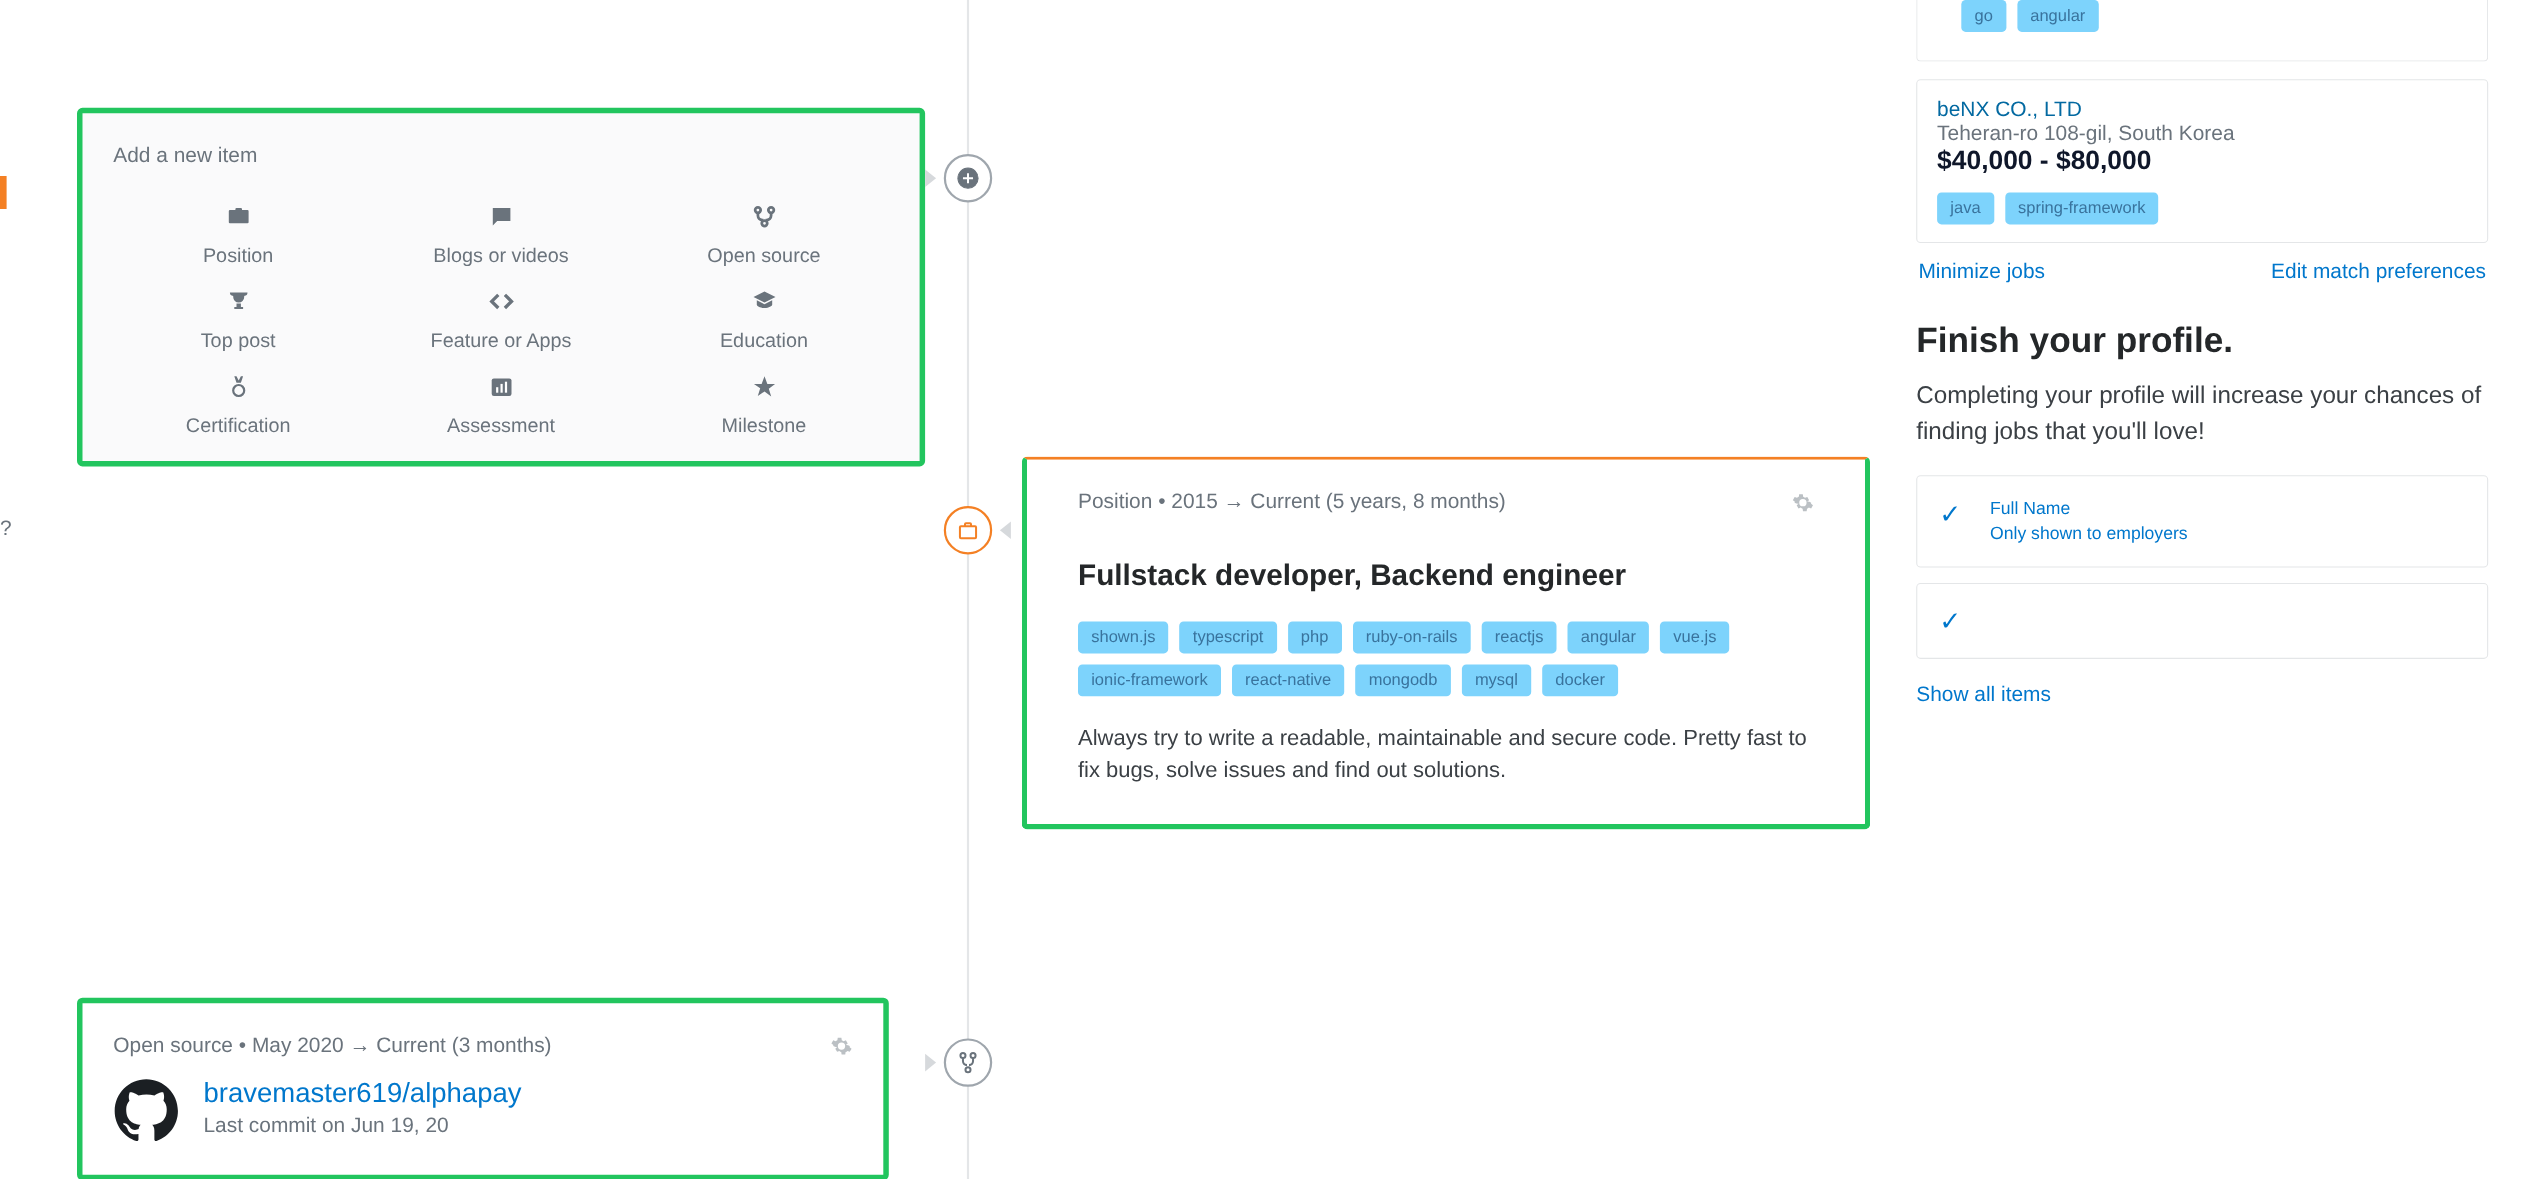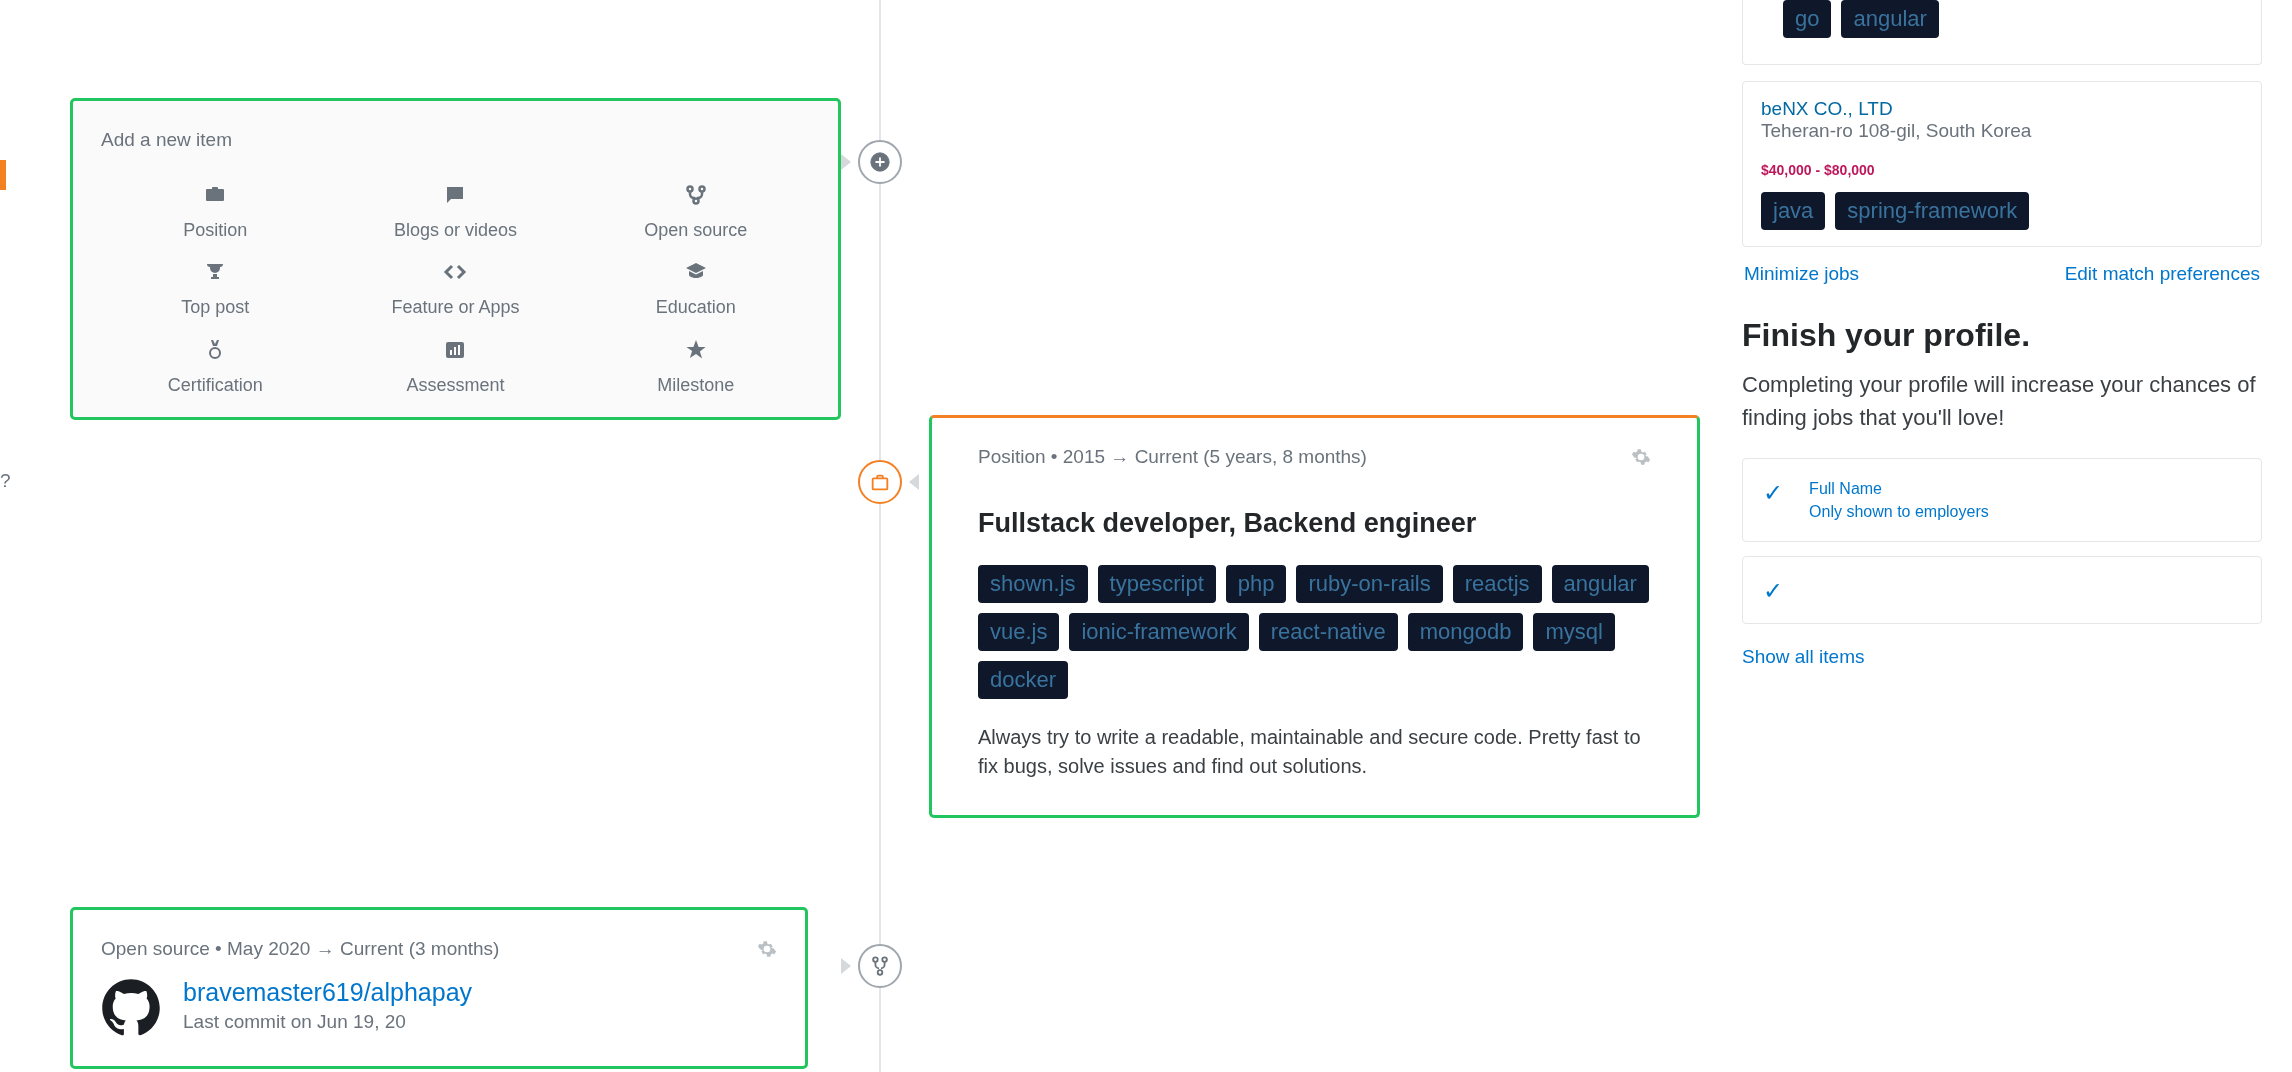--- a/index.html
+++ b/index.html
@@ -7,41 +7,41 @@
 
 .page { position: relative; min-height: 1072px; }
 
 .left-bar { position: absolute; left: 0; top: 160px; width: 6px; height: 30px; background: #F48024; }
 .q-mark { position: absolute; left: 0; top: 470px; color: #6a737c; font-size: 19px; }
 
 
 .timeline { position: absolute; left: 879px; top: 0; width: 2px; height: 100%; background: #e4e6e8; }
 
 
-.card { background: #fff; border: 3px solid #22c55e; border-radius: 5px; }
+.card { background: #fff; border: 5px solid #22c55e; border-radius: 5px; }
 .add-card { position: absolute; left: 70px; top: 98px; width: 771px; background: #fafafb; padding: 28px 28px 20px; }
 .add-title { color: #6a737c; font-size: 19px; margin-bottom: 28px; }
 .item-grid { display: grid; grid-template-columns: repeat(3, 1fr); gap: 14px 12px; }
 .item-btn { display: flex; flex-direction: column; align-items: center; gap: 8px; cursor: pointer; }
 .item-btn .icon { color: #6a737c; font-size: 26px; height: 32px; display:flex; align-items:center; }
 .item-btn .lbl { color: #6a737c; font-size: 18px; text-align: center; line-height: 1.3; }
 
 .os-card { position: absolute; left: 70px; top: 907px; width: 738px; padding: 28px; }
 .os-header { display: flex; justify-content: space-between; align-items: center; color: #6a737c; font-size: 19px; }
 .os-body { display: flex; gap: 22px; margin-top: 18px; align-items: flex-start; }
 .gh-icon { width: 60px; height: 60px; }
 .os-link { color: #0077cc; font-size: 25px; }
 .os-meta { color: #6a737c; font-size: 19px; margin-top: 4px; }
 
 .pos-card { position: absolute; left: 929px; top: 415px; width: 771px; padding: 0 0 34px 0; border-top: 3px solid #F48024; }
 .pos-inner { padding: 28px 46px 0 46px; }
 .pos-header { display: flex; justify-content: space-between; align-items: center; color: #6a737c; }
 .pos-title { font-size: 27px; font-weight: 700; margin: 40px 0 26px; }
 .tags { display: flex; flex-wrap: wrap; gap: 10px; margin-bottom: 24px; }
-.tag { background: #0f172a; color: #39739d; padding: 6px 12px; border-radius: 4px; font-size: 22px; }
+.tag { background: #7dd3fc; color: #39739d; padding: 6px 12px; border-radius: 4px; font-size: 15px; }
 .pos-desc { color: #3b4045; font-size: 20px; line-height: 1.45; }
 
 .gear { color: #bbc0c4; cursor: pointer; }
 
 
 .circle { position: absolute; width: 44px; height: 44px; border-radius: 50%; background: #fff; border: 2px solid #9fa6ad; display:flex; align-items:center; justify-content:center; left: 858px; }
 .circle svg { stroke: #6a737c; }
 .circle.orange { border-color: #F48024; }
 .circle.orange svg { stroke: #F48024; fill: none; }
 .tri { position: absolute; width: 0; height: 0; border-style: solid; }
@@ -49,21 +49,21 @@
 .tri-right { border-width: 8px 0 8px 10px; border-color: transparent transparent transparent #d6d9dc; }
 
 
 .rside { position: absolute; left: 1742px; top: 0; width: 520px; }
 .job-card { border: 1px solid #e4e6e8; border-radius: 4px; padding: 16px 18px; margin-bottom: 16px; }
 .job-top-tags { display:flex; gap:10px; padding: 0 0 10px 22px; }
 .job-card.partial { border-top: none; border-radius: 0 0 4px 4px; padding-top: 0; }
 .job-title { color: #0077cc; font-size: 22px; margin-bottom: 6px; }
 .job-company { color: #0369a1; font-size: 19px; }
 .job-loc { color: #6a737c; font-size: 19px; }
-.job-salary { color: #be185d; font-size: 14px; font-weight: 600; margin-top: 20px; }
+.job-salary { color: #0f172a; font-size: 24px; font-weight: 600; margin-top: 0; }
 .job-tags { display:flex; gap:10px; margin-top: 14px; }
 .job-links { display:flex; justify-content: space-between; color: #0077cc; font-size: 19px; margin: 12px 2px 32px; }
 .job-links span { cursor:pointer; }
 
 .finish-h { font-size: 32px; font-weight: 700; margin-bottom: 14px; }
 .finish-p { font-size: 22px; color: #3b4045; line-height: 1.5; margin-bottom: 24px; }
 .profile-item { border: 1px solid #e4e6e8; border-radius: 4px; padding: 18px 20px; display:flex; gap: 26px; align-items:flex-start; margin-bottom: 14px; cursor:pointer; }
 .profile-item .chk { color: #0077cc; font-size: 24px; margin-top: 2px; }
 .profile-item .txt { color: #0077cc; font-size: 16px; line-height: 1.45; }
 .show-all { color: #0077cc; font-size: 19px; cursor:pointer; margin-top: 8px; display:inline-block; }

